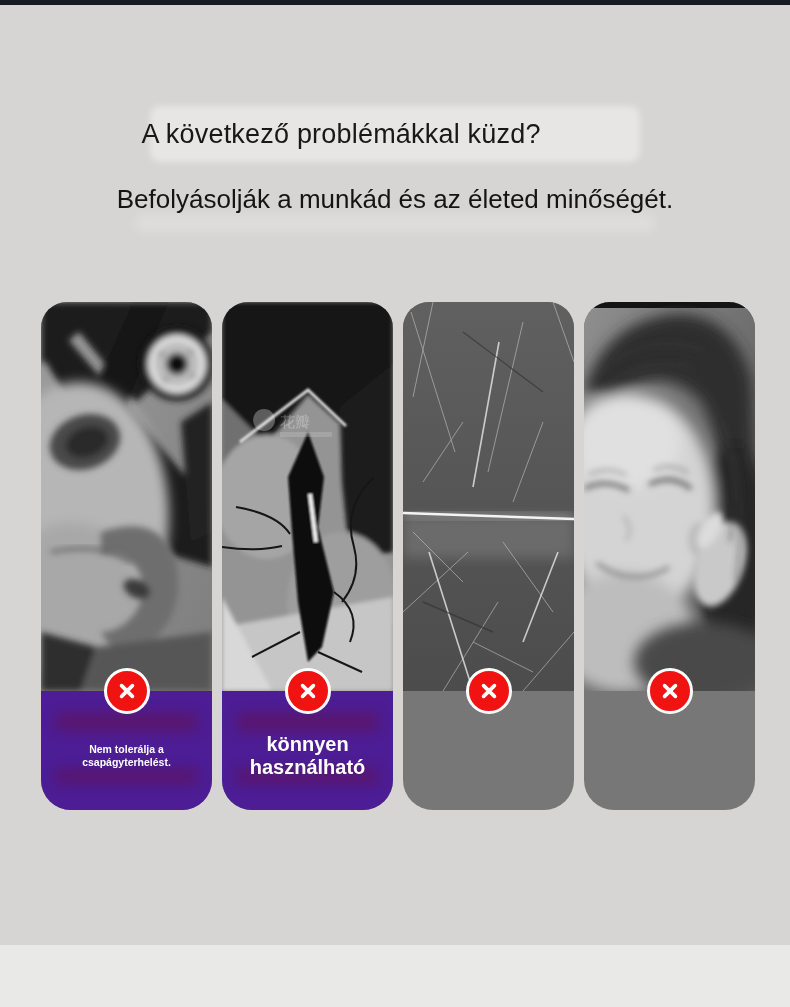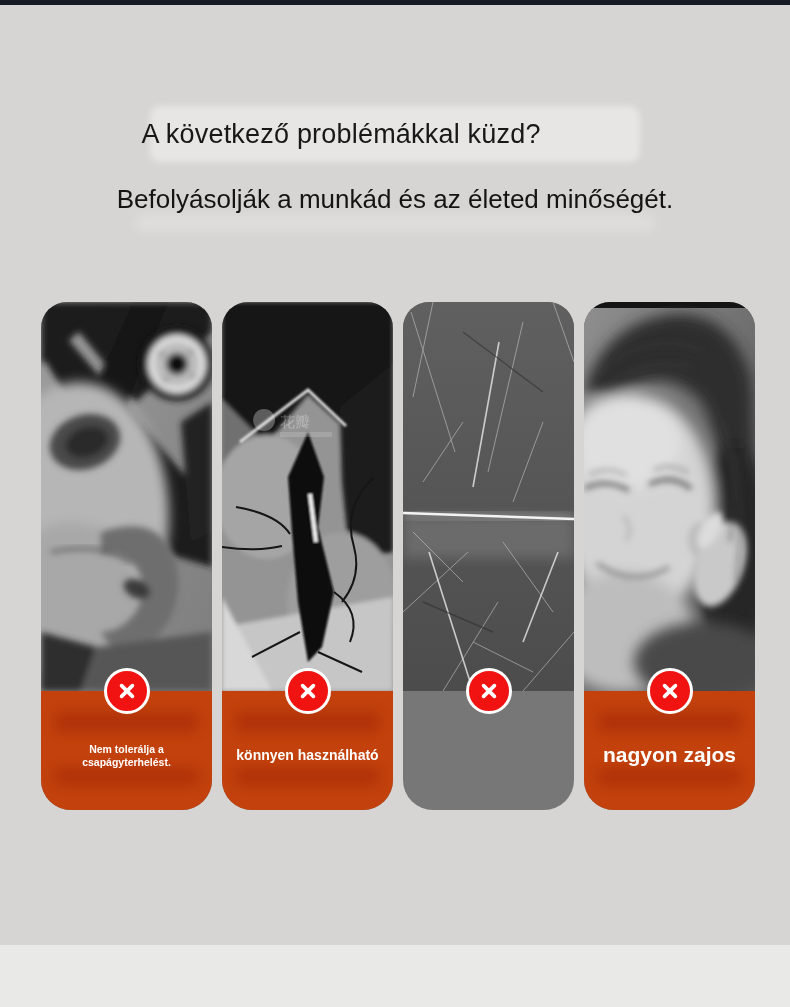--- a/index.html
+++ b/index.html
@@ -36,28 +36,28 @@
   }
   .card{
     position:relative;width:171px;height:508px;
     border-radius:26px 26px 30px 30px;overflow:hidden;background:#777;
     flex:0 0 171px;
   }
   .card-image{position:absolute;top:0;left:0;width:154px;height:389px;}
   .card-image svg{display:block;width:171px;height:389px;}
   .card-red{
     position:absolute;left:0;top:389px;width:171px;height:119px;
-    background:#c2410c;display:flex;align-items:center;justify-content:center;
+    background:#4c1d95;display:flex;align-items:center;justify-content:center;
   }
   .card-label{
     position:relative;z-index:2;color:#ffffff;font-weight:700;text-align:center;
     padding:10px 6px 0 6px;line-height:1.15;
   }
   .label-s{font-size:10.5px;letter-spacing:0px;}
-  .label-m{font-size:14px;}
+  .label-m{font-size:20px;}
   .label-l{font-size:21px;}
   .ghost{
     position:absolute;left:14px;right:14px;background:#7c0505;opacity:.28;
     filter:blur(7px);border-radius:5px;z-index:1;
   }
   .ghost-top{top:22px;height:18px;}
   .ghost-bottom{bottom:26px;height:15px;}
   .x-badge{
     position:absolute;left:50%;top:366px;transform:translateX(-50%);
     width:46px;height:46px;border-radius:50%;
@@ -286,23 +286,18 @@
             <path d="M150 150 Q162 210 152 280"></path>
           </g>
           <ellipse cx="120" cy="360" rx="70" ry="40" fill="#4a4a4a" filter="url(#b4a)"></ellipse>
         </svg>
       </div>
       <div class="x-badge">
         <svg viewBox="0 0 24 24">
             <path d="M7 7 L17 17 M17 7 L7 17" stroke="#ffffff" stroke-width="3.4" stroke-linecap="round" fill="none"></path>
           </svg>
       </div>
-      <div class="card-red">
-        <div class="ghost ghost-top"></div>
-        <div class="ghost ghost-bottom"></div>
-        <div class="card-label label-l">nagyon zajos</div>
-      </div>
     </div>
 
   </div>
 
   <div class="footer-strip"></div>
 </div>
 
 </body></html>

